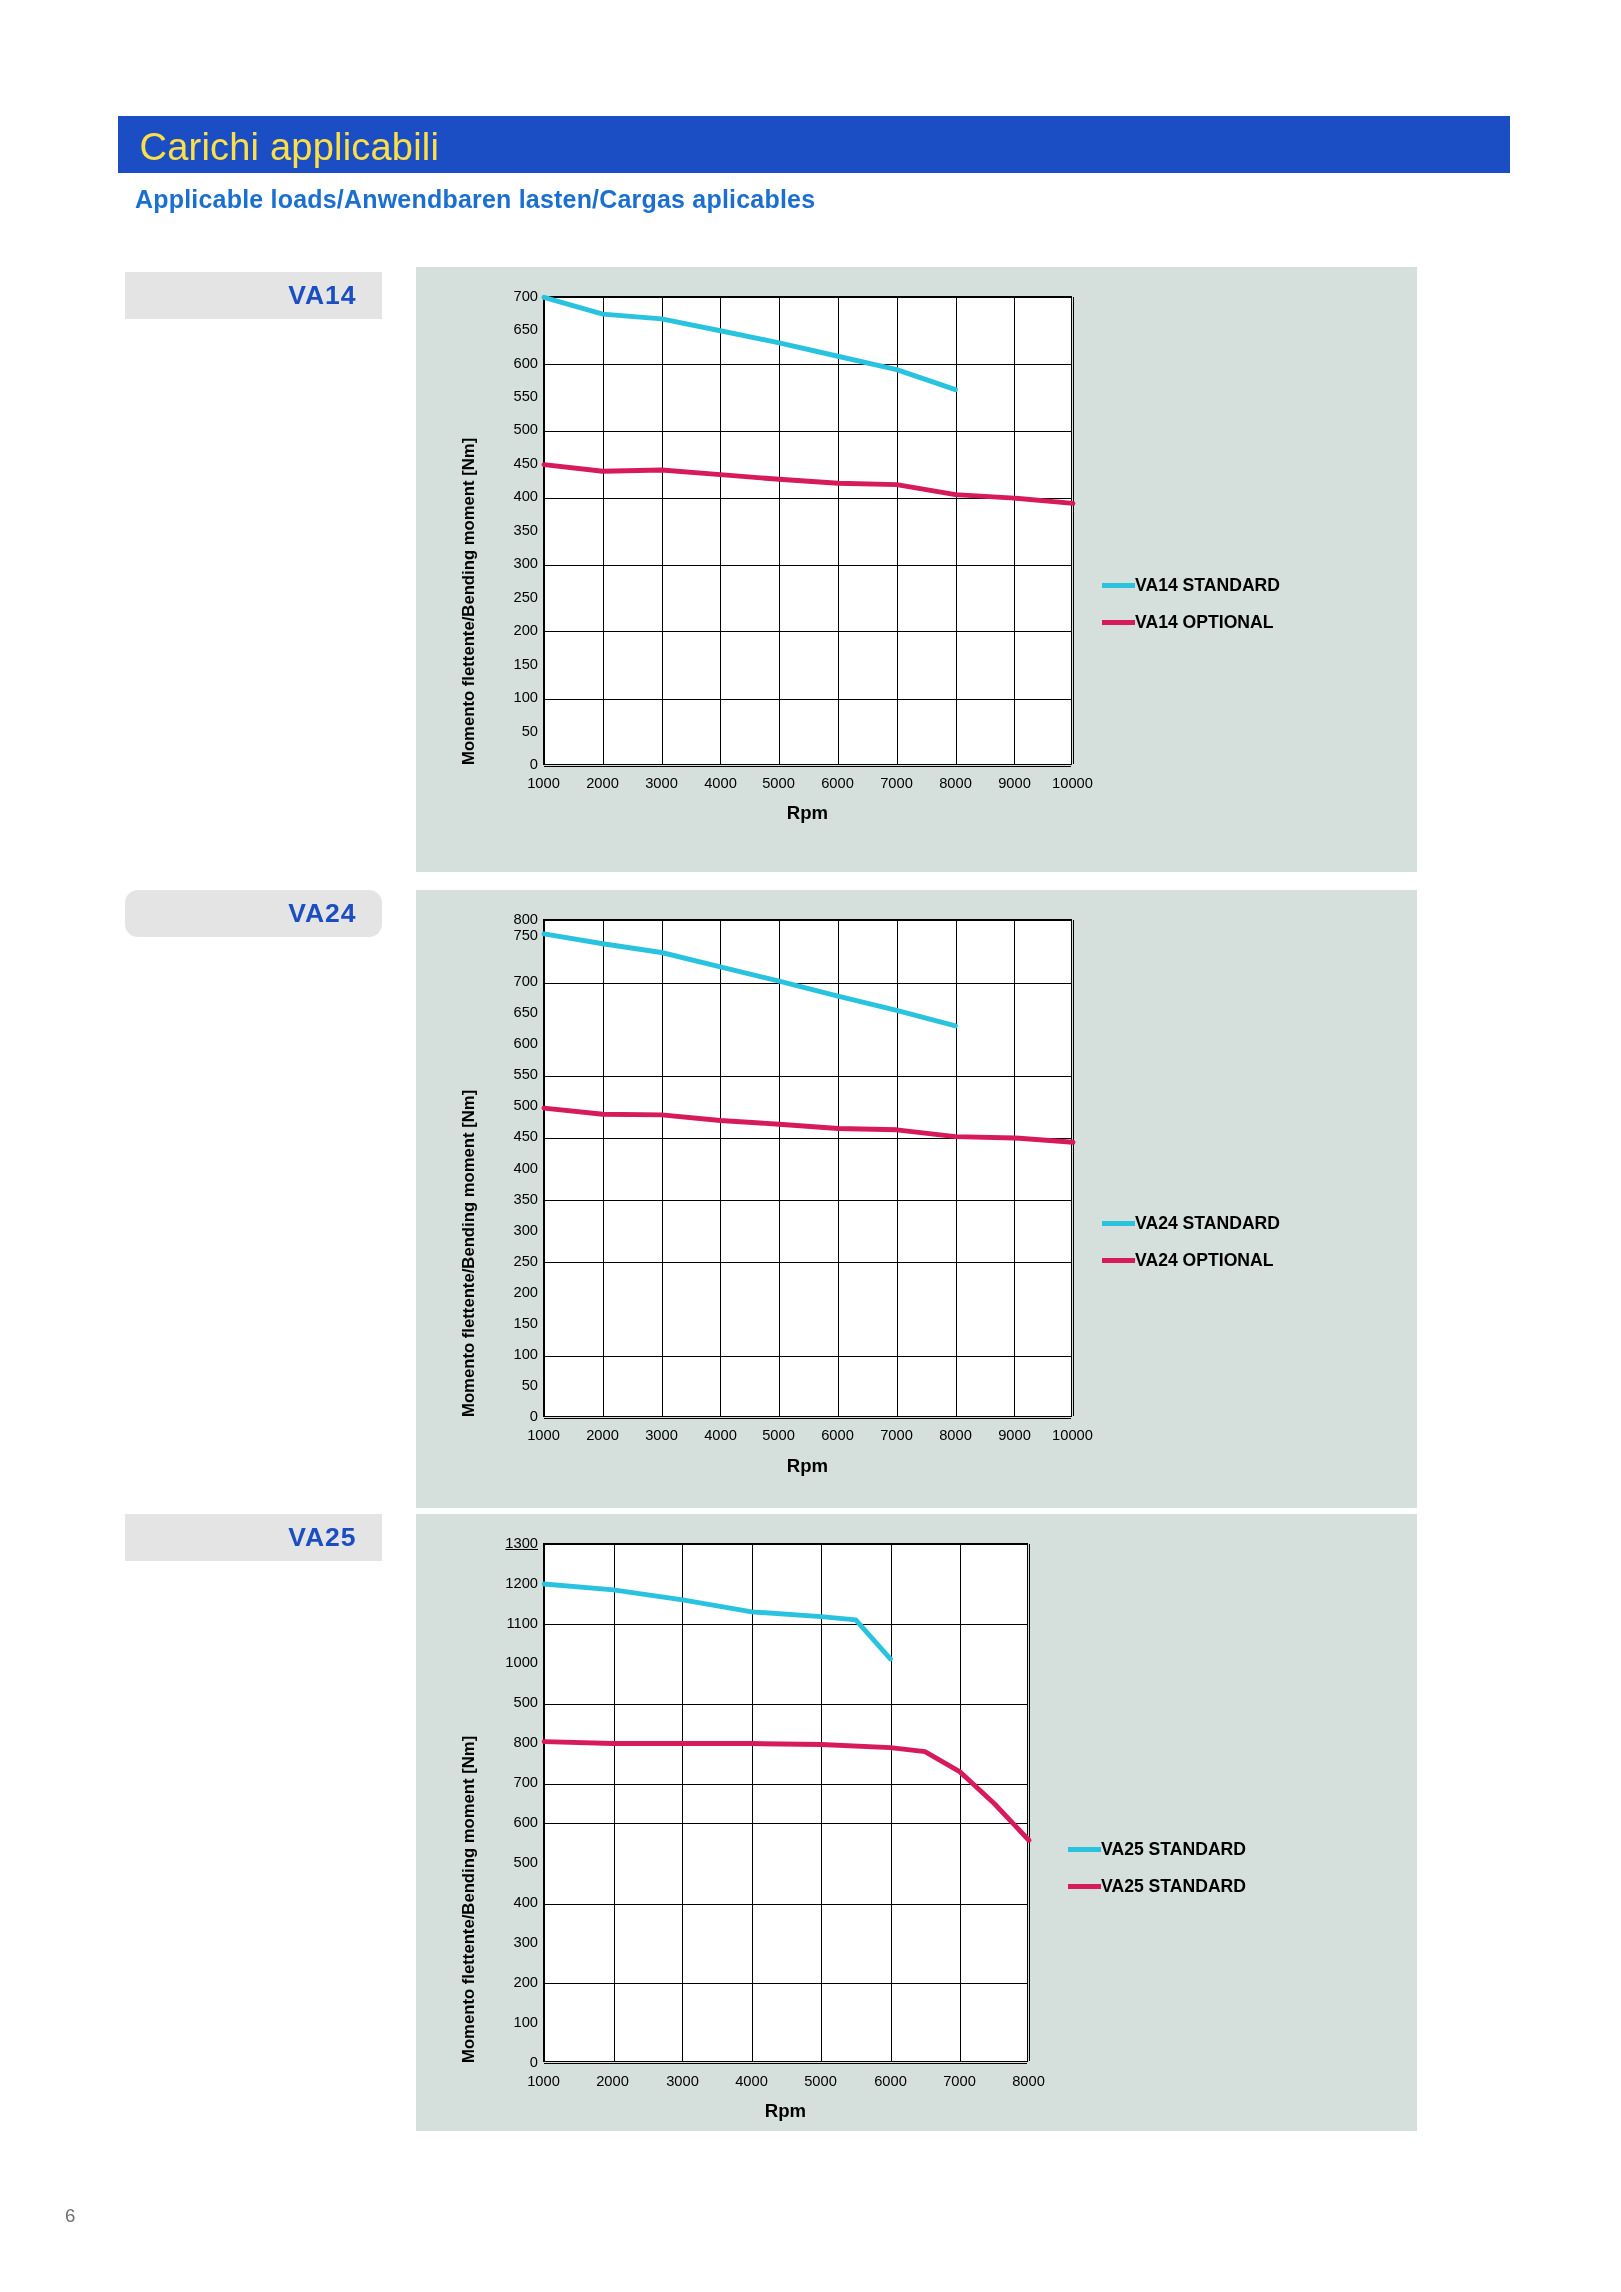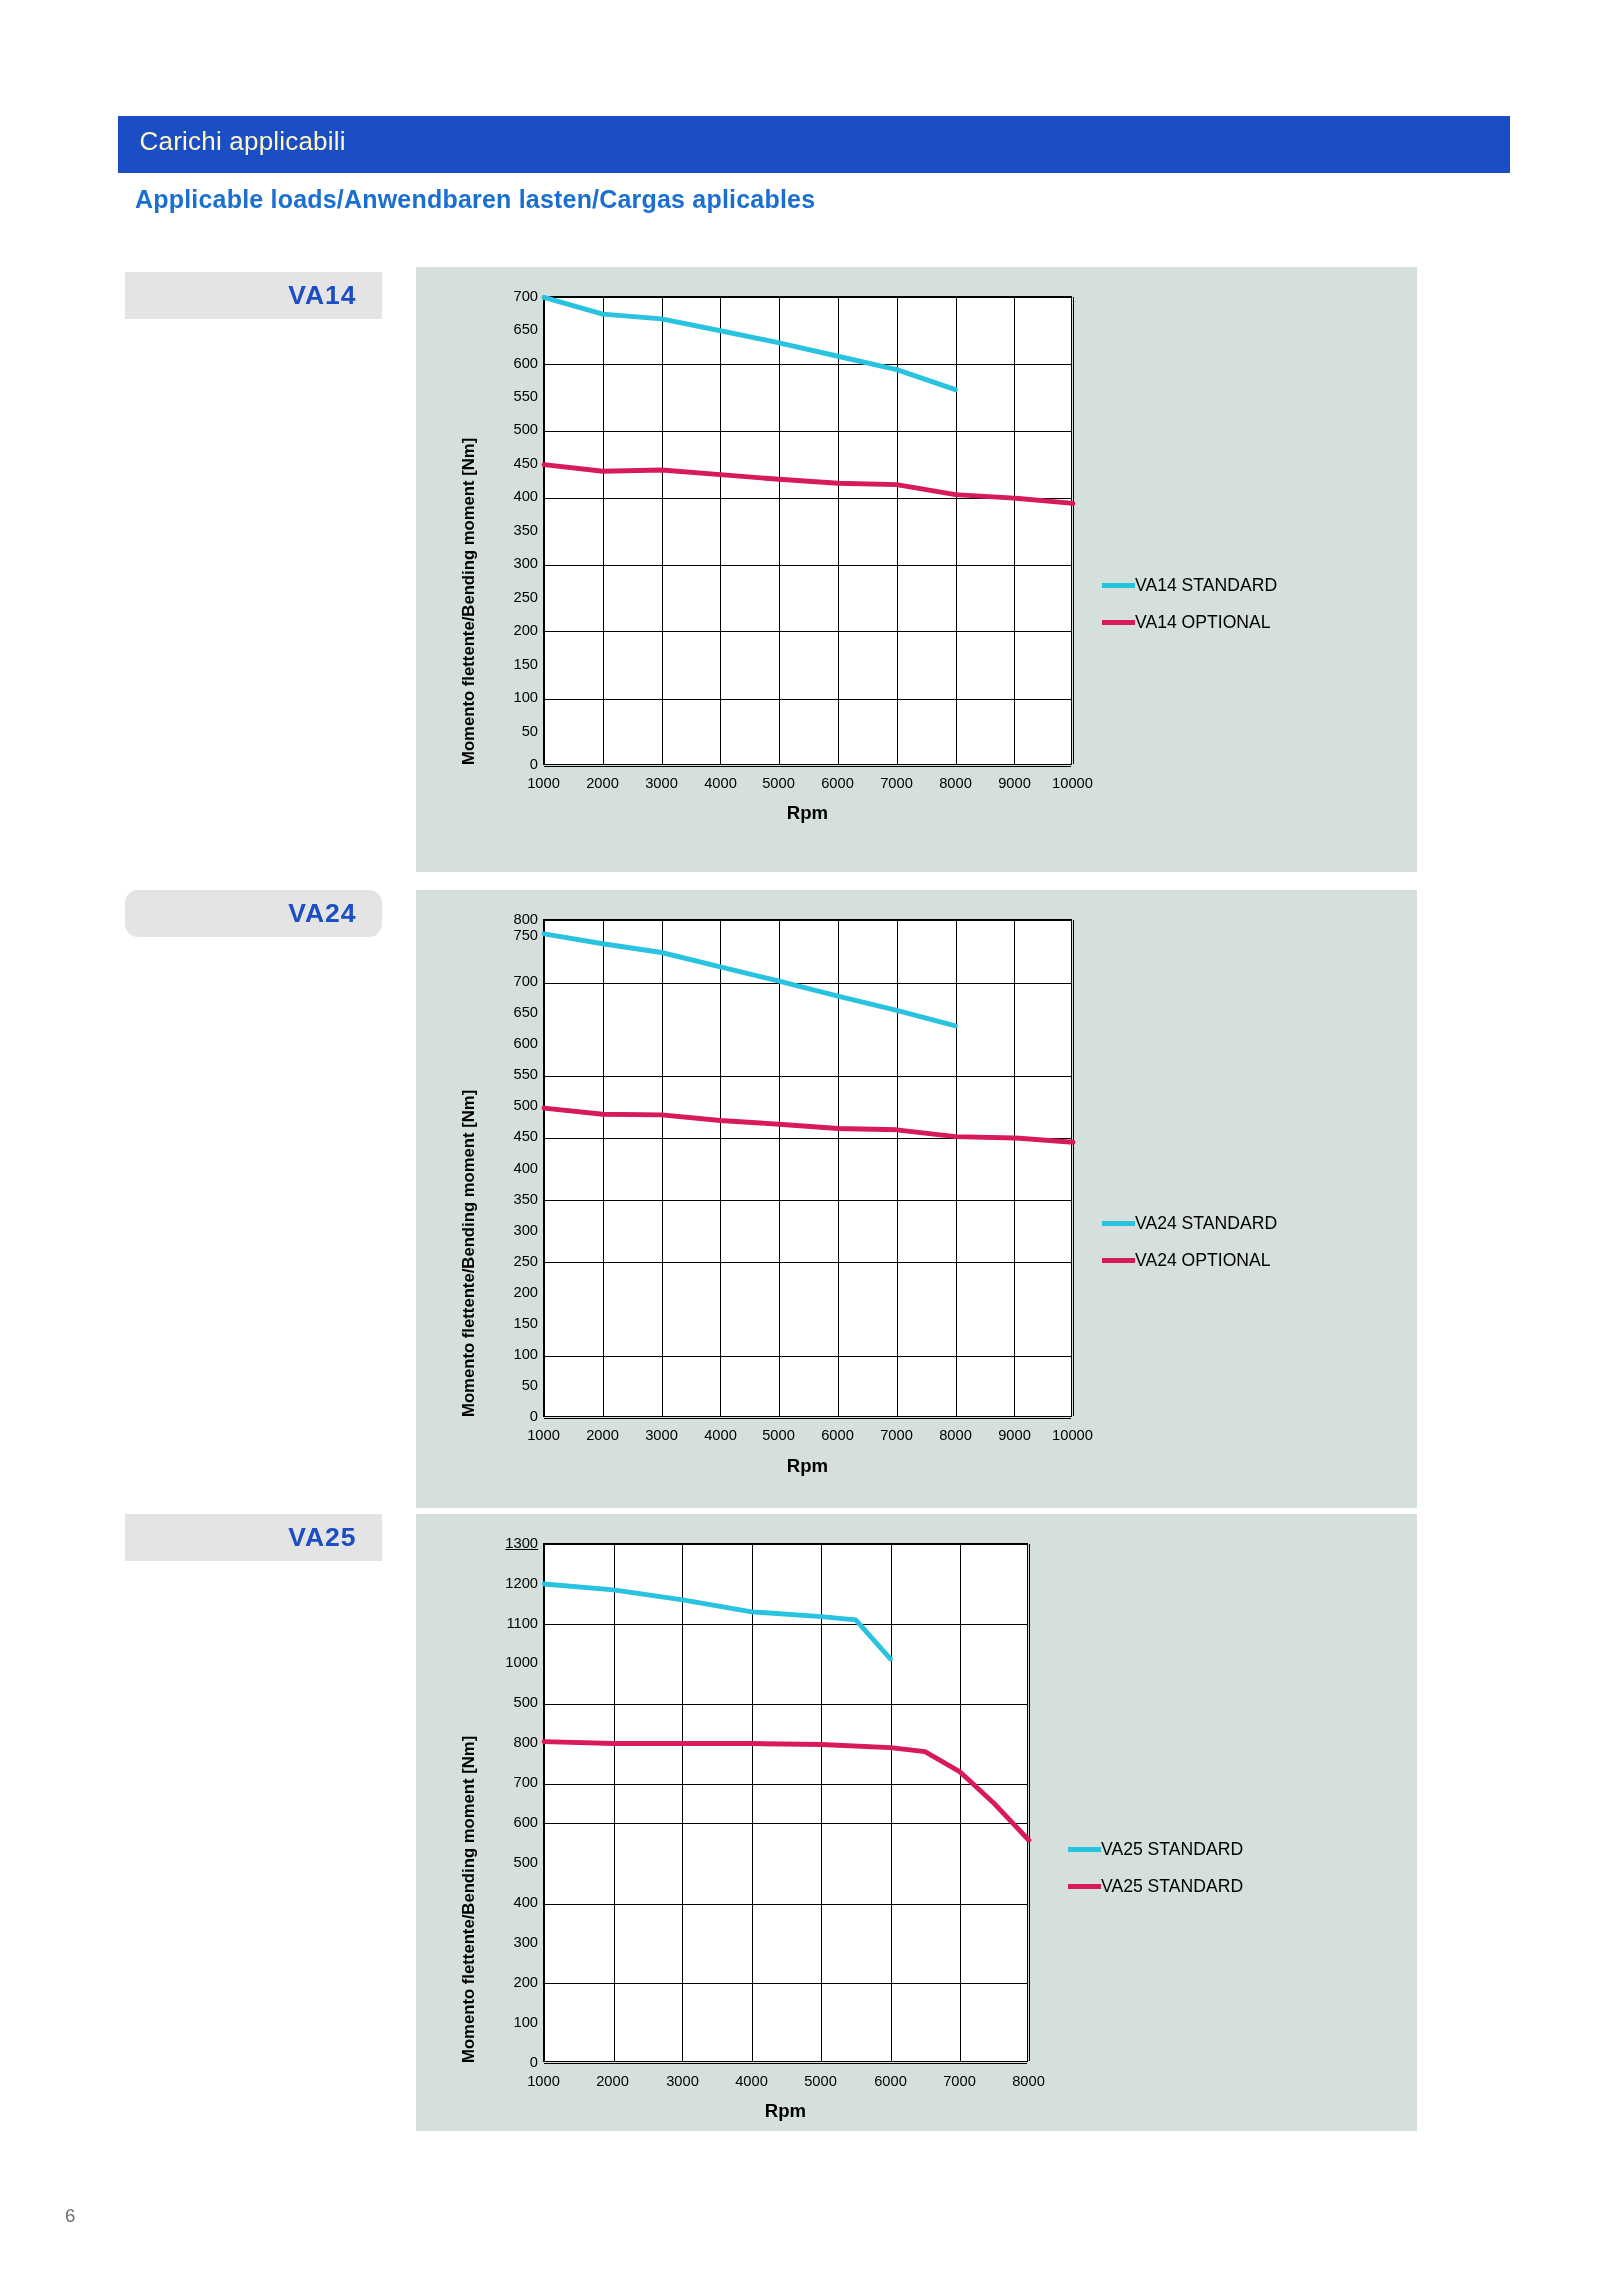--- a/index.html
+++ b/index.html
@@ -27,22 +27,22 @@
     left: 118px;
     top: 116px;
     width: 1392px;
     height: 57px;
     background: #1b4ec4;
   }
   .header-bar-title {
     position: absolute;
     left: 21.6px;
     top: 9.8px;
-    font-size: 26px;
-    color: #fef9c3;
+    font-size: 38px;
+    color: #fde047;
     letter-spacing: 0.2px;
   }
   .header-sub {
     position: absolute;
     left: 135px;
     top: 185px;
     font-size: 25px;
     color: #1b6fd0;
     letter-spacing: 0.2px;
     font-weight: bold;
@@ -127,20 +127,21 @@
     width: 33px;
     height: 4.9px;
   }
   .legend-label {
     position: absolute;
     left: 33px;
     top: 2px;
     font-size: 17.6px;
     color: #000;
     white-space: nowrap;
+    font-weight: bold;
   }
 
   
   .footnote {
     position: absolute;
     left: 428px;
     top: 2178px;
     font-size: 16.7px;
     color: #231f20;
   }

